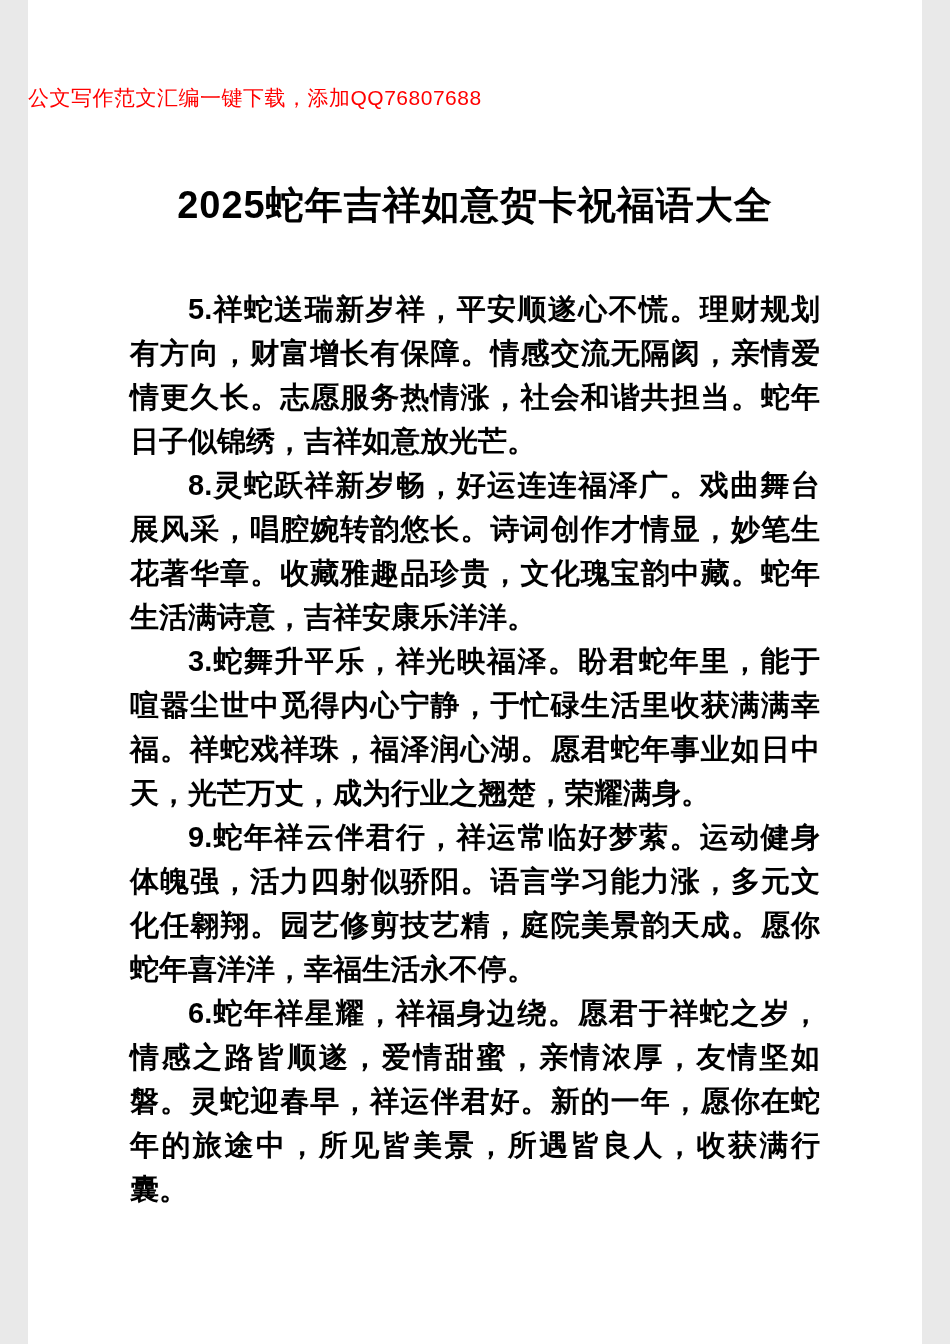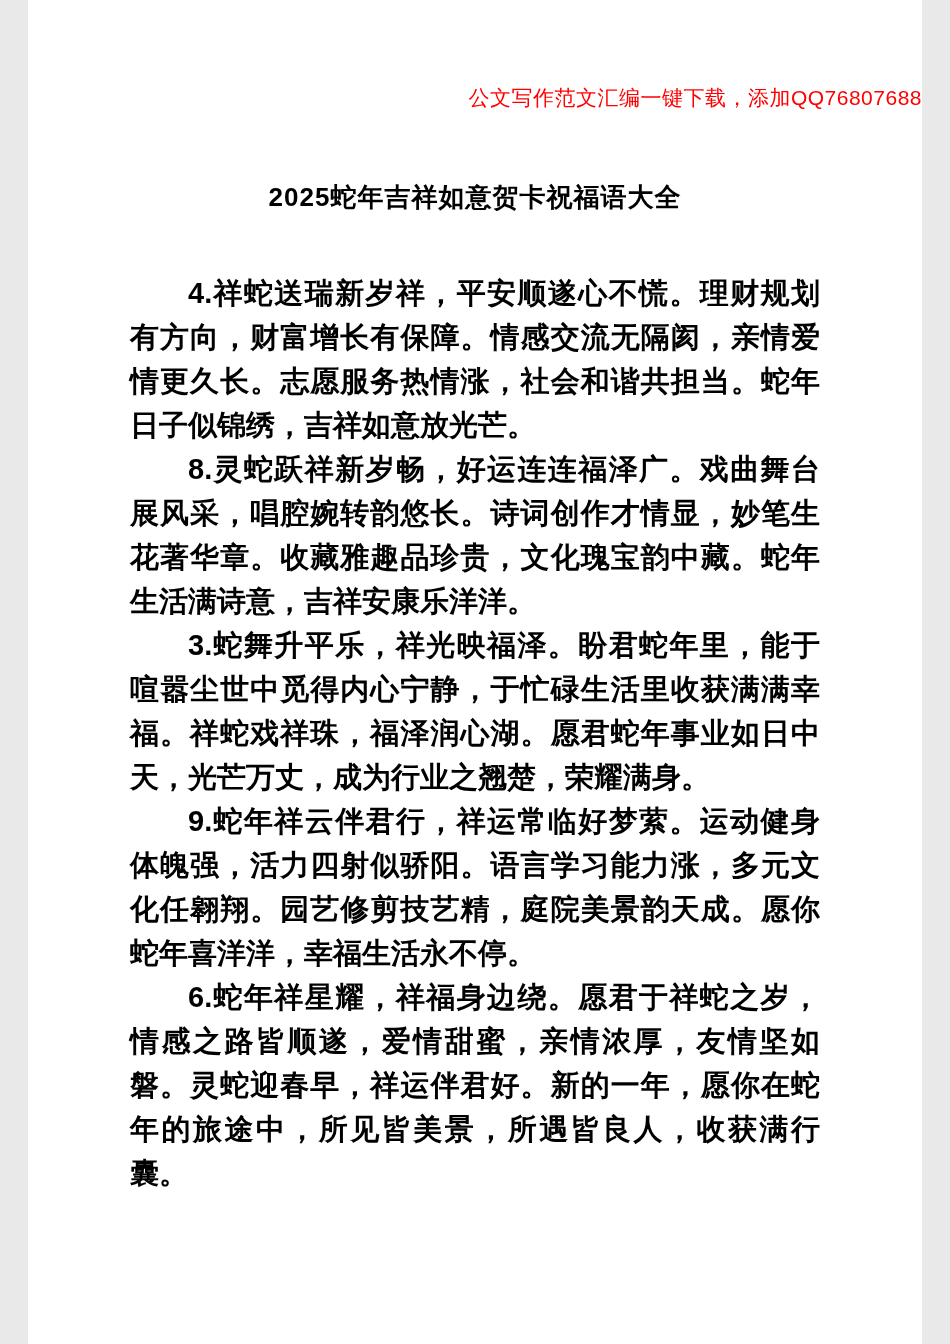--- a/index.html
+++ b/index.html
@@ -21,32 +21,32 @@
       top: 0;
       left: 28px;
       width: 894px;
       height: 1344px;
       background: #ffffff;
       box-sizing: border-box;
       padding: 0;
     }
     .promo {
       margin-top: 84px;
-      text-align: right;
+      text-align: left;
       color: #ff0000;
       font-size: 21px;
       font-weight: 400;
       letter-spacing: 0.5px;
       font-family: "Liberation Sans", "DejaVu Sans", sans-serif;
     }
     .doc-title {
       margin: 68px 60px 0 60px;
       text-align: center;
       color: #000000;
-      font-size: 26px;
+      font-size: 38px;
       font-weight: 700;
       letter-spacing: 1px;
       font-family: "Liberation Sans", "DejaVu Sans", sans-serif;
     }
     .doc-body {
       margin: 56px auto 0 auto;
       width: 690px;
       color: #000000;
       font-size: 29px;
       line-height: 44px;
@@ -66,21 +66,21 @@
 <body>
 
 <div class="canvas">
   <div class="page">
 
     <div class="promo">公文写作范文汇编一键下载，添加QQ76807688</div>
 
     <h1 class="doc-title">2025蛇年吉祥如意贺卡祝福语大全</h1>
 
     <div class="doc-body">
-      <p>4.祥蛇送瑞新岁祥，平安顺遂心不慌。理财规划有方向，财富增长有保障。情感交流无隔阂，亲情爱情更久长。志愿服务热情涨，社会和谐共担当。蛇年日子似锦绣，吉祥如意放光芒。</p>
+      <p>5.祥蛇送瑞新岁祥，平安顺遂心不慌。理财规划有方向，财富增长有保障。情感交流无隔阂，亲情爱情更久长。志愿服务热情涨，社会和谐共担当。蛇年日子似锦绣，吉祥如意放光芒。</p>
       <p>8.灵蛇跃祥新岁畅，好运连连福泽广。戏曲舞台展风采，唱腔婉转韵悠长。诗词创作才情显，妙笔生花著华章。收藏雅趣品珍贵，文化瑰宝韵中藏。蛇年生活满诗意，吉祥安康乐洋洋。</p>
       <p>3.蛇舞升平乐，祥光映福泽。盼君蛇年里，能于喧嚣尘世中觅得内心宁静，于忙碌生活里收获满满幸福。祥蛇戏祥珠，福泽润心湖。愿君蛇年事业如日中天，光芒万丈，成为行业之翘楚，荣耀满身。</p>
       <p>9.蛇年祥云伴君行，祥运常临好梦萦。运动健身体魄强，活力四射似骄阳。语言学习能力涨，多元文化任翱翔。园艺修剪技艺精，庭院美景韵天成。愿你蛇年喜洋洋，幸福生活永不停。</p>
       <p>6.蛇年祥星耀，祥福身边绕。愿君于祥蛇之岁，情感之路皆顺遂，爱情甜蜜，亲情浓厚，友情坚如磐。灵蛇迎春早，祥运伴君好。新的一年，愿你在蛇年的旅途中，所见皆美景，所遇皆良人，收获满行囊。</p>
 
     </div>
 
   </div>
 </div>
 

